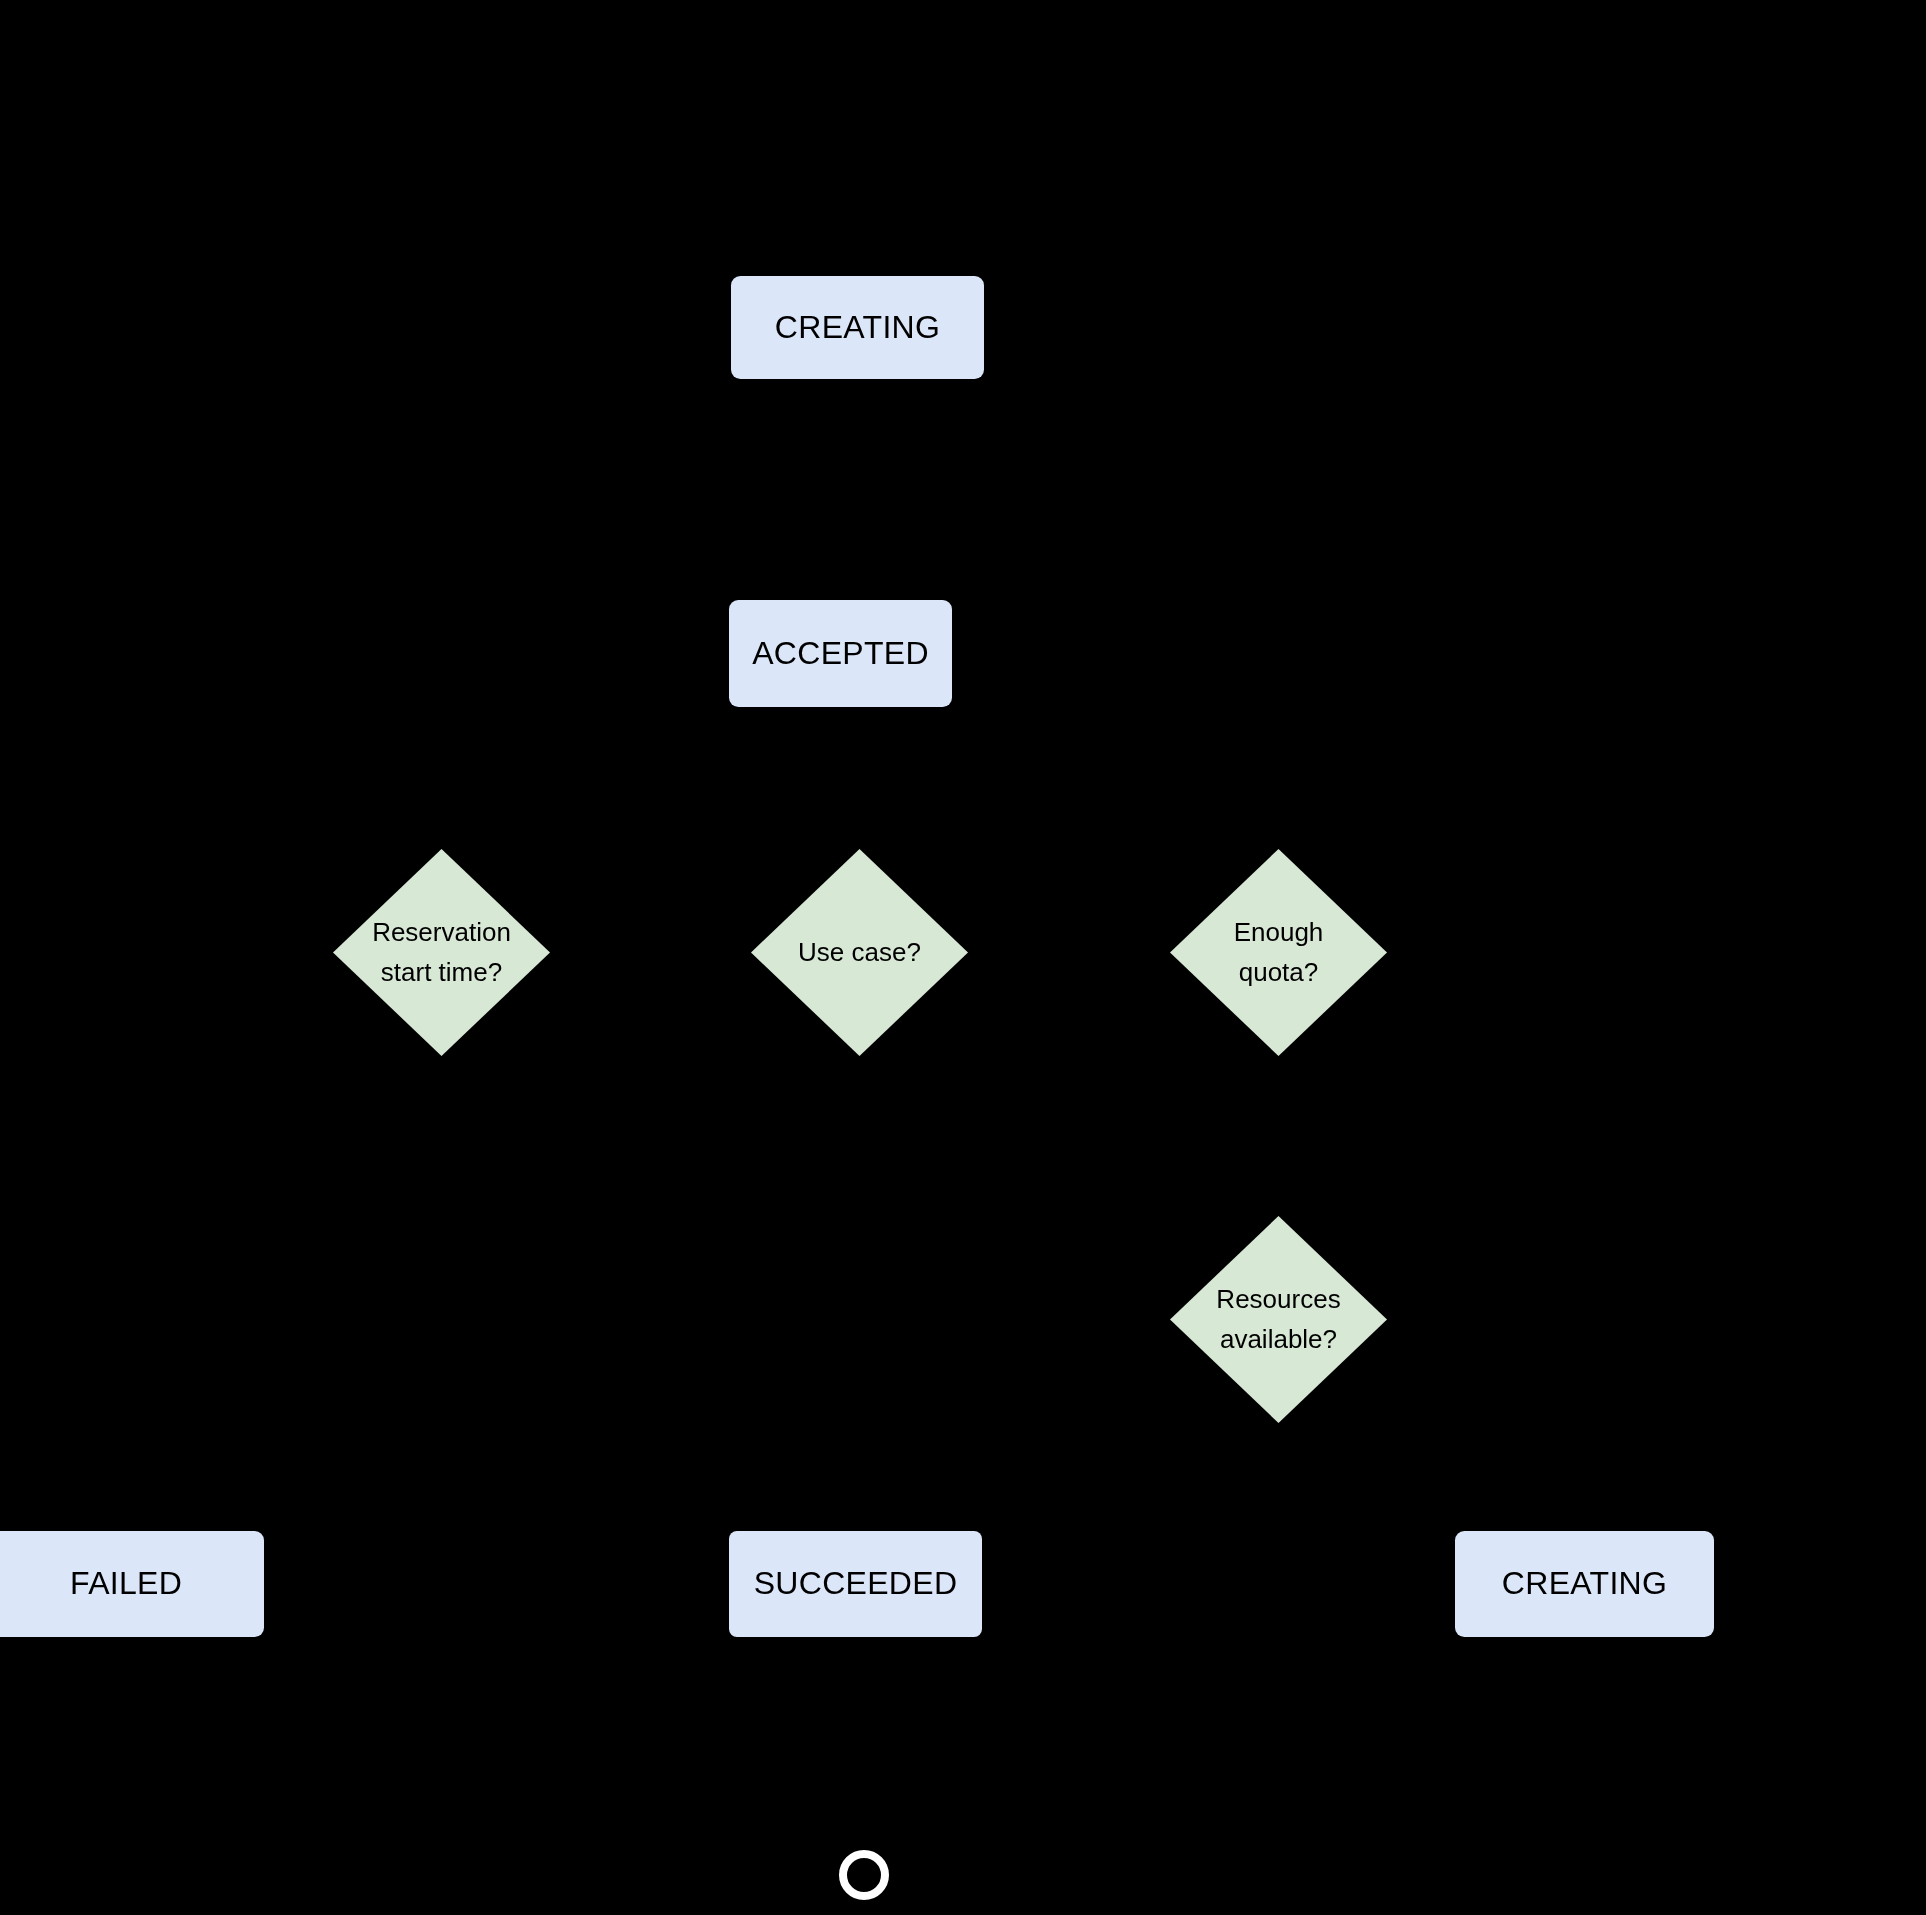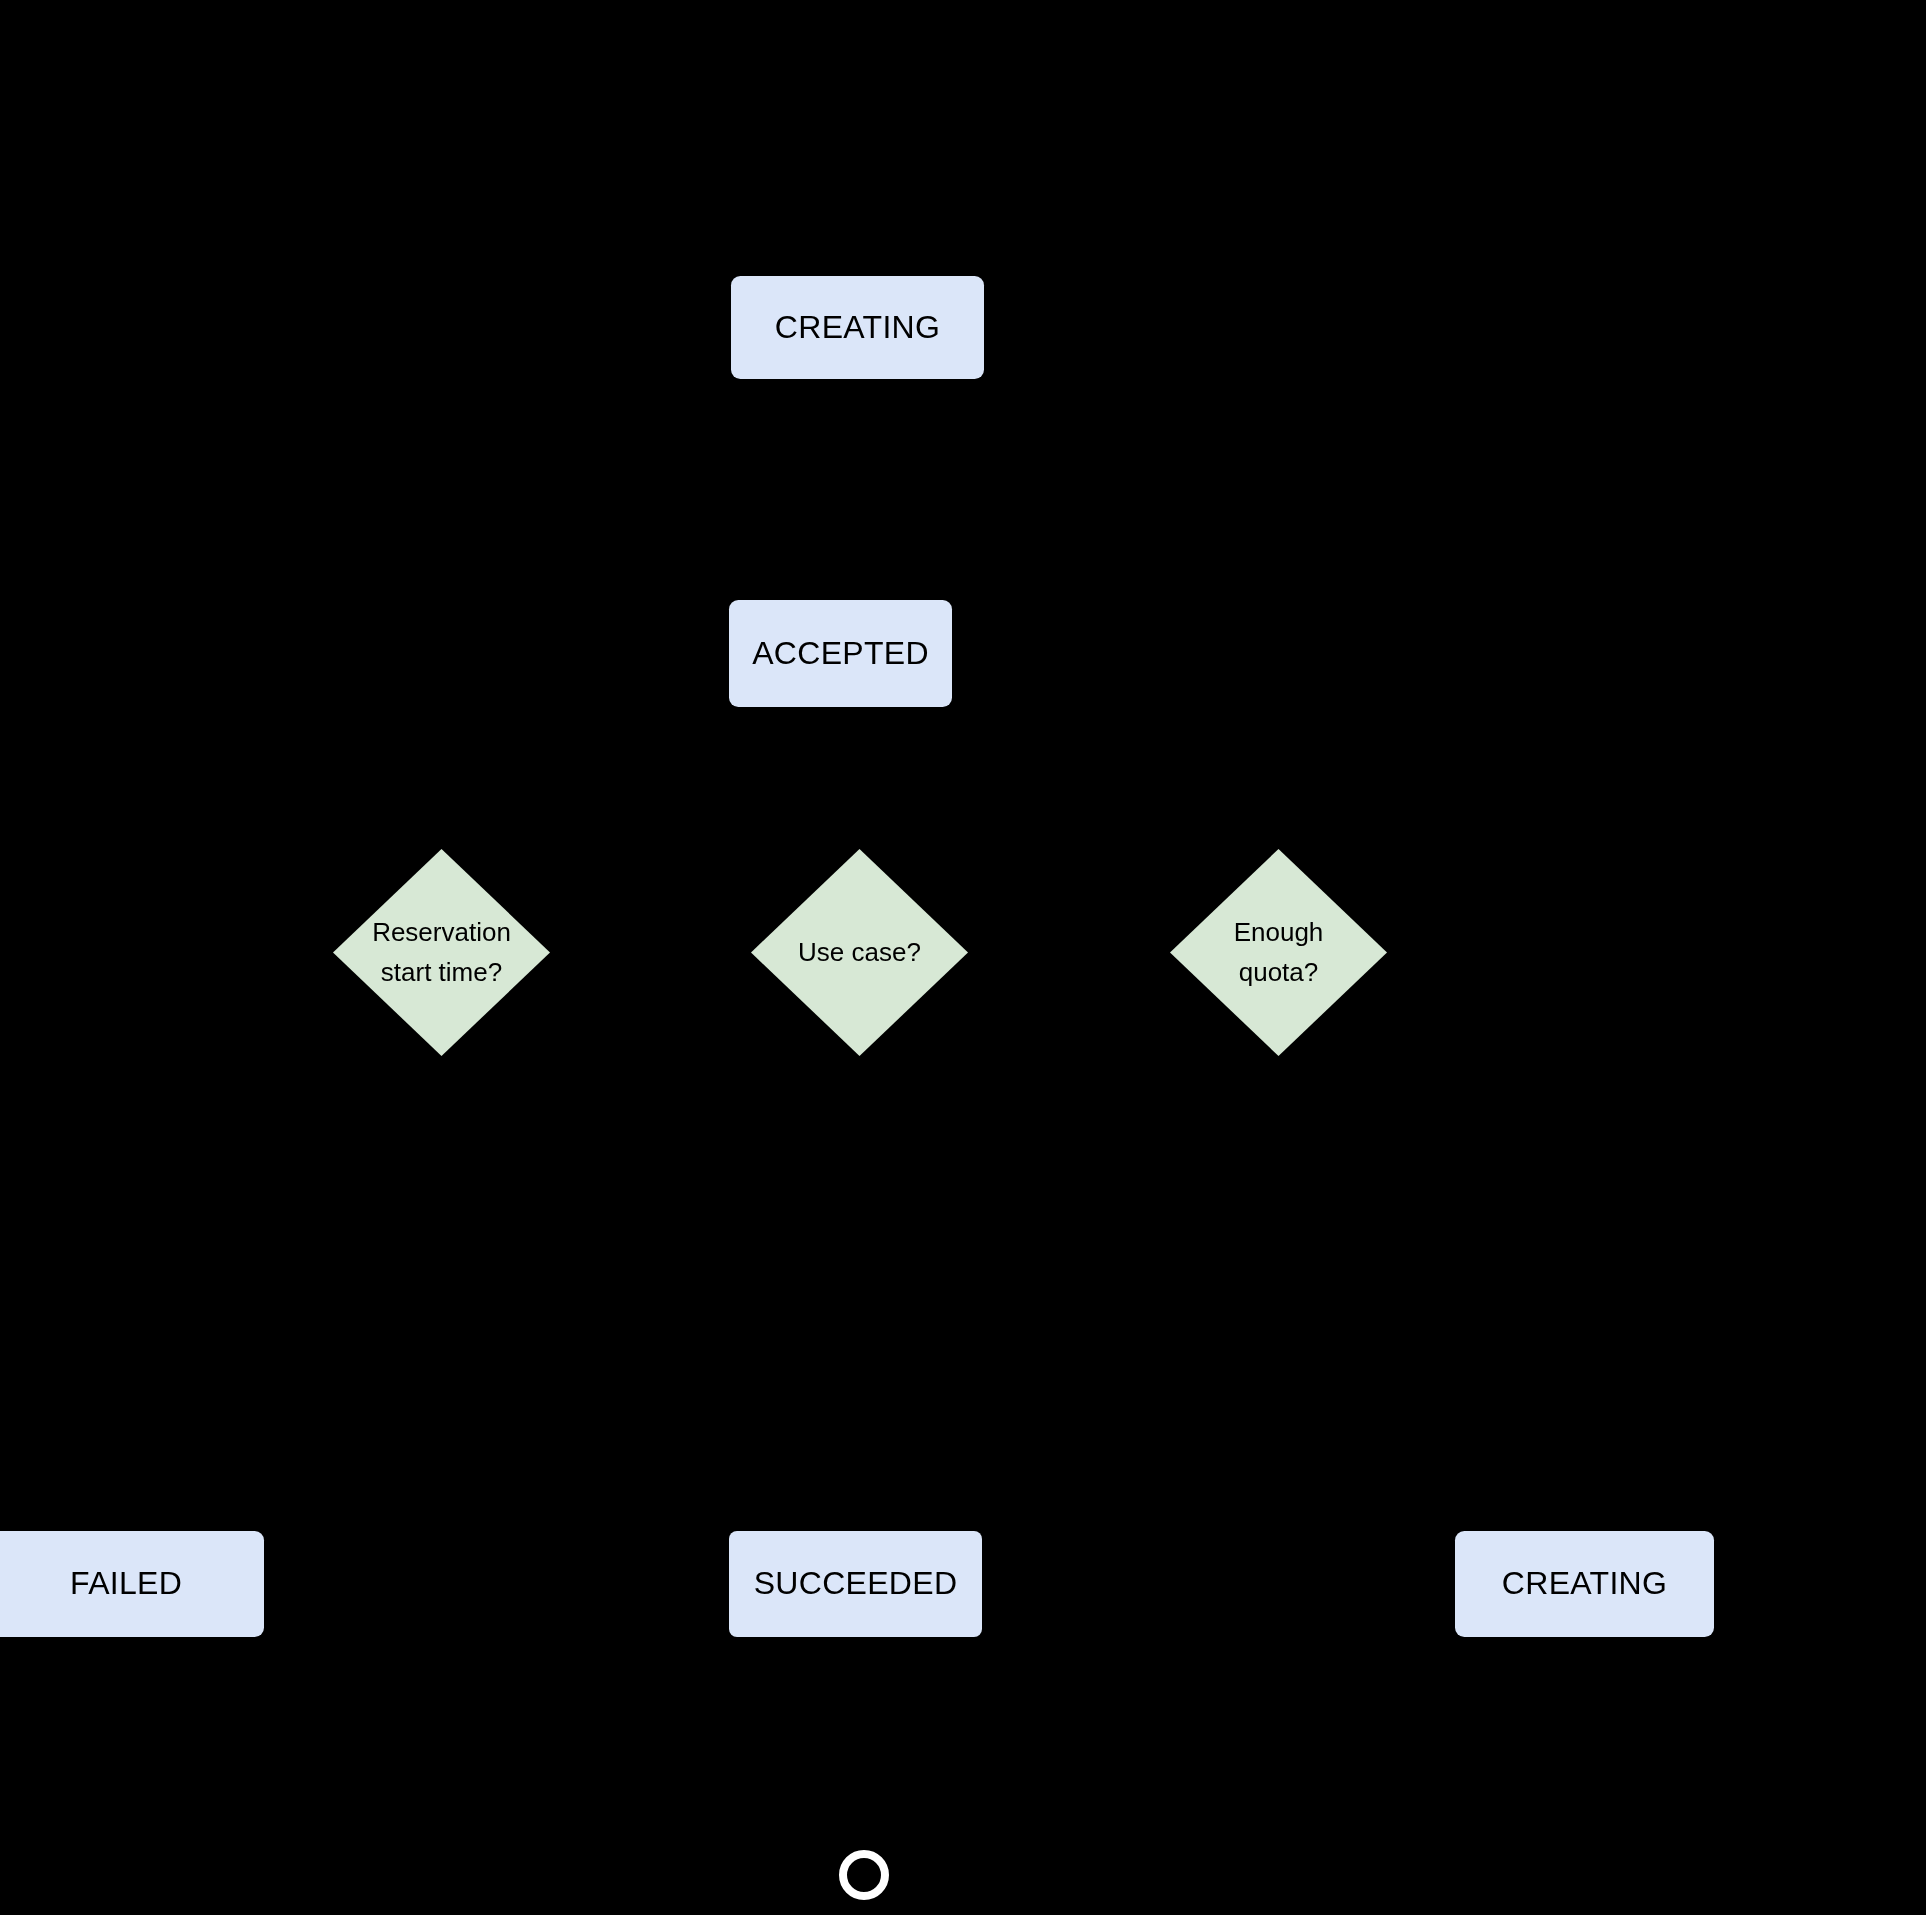--- a/index.html
+++ b/index.html
@@ -134,20 +134,25 @@
     <span class="diamond-shape"></span>
     <span class="decision-label">Use case?</span>
   </div>
 
   <div class="decision-node" style="left:1170px; top:849px; width:217px; height:207px;align-items:center;">
     <span class="diamond-shape"></span>
     <span class="decision-label">Enough
 quota?</span>
   </div>
 
+  <div class="decision-node" style="left:1170px; top:1216px; width:217px; height:207px;">
+    <span class="diamond-shape"></span>
+    <span class="decision-label">Resources
+available?</span>
+  </div>
 
   <div class="state-node" style="left:-11.4px; top:1531px; width:275px; height:106px;">
     <span>FAILED</span>
   </div>
 
   <div class="state-node" style="left:729px; top:1531px; width:253px; height:106px;border-radius:8px;">
     <span>SUCCEEDED</span>
   </div>
 
   <div class="state-node" style="left:1455px; top:1531px; width:259px; height:106px;">

